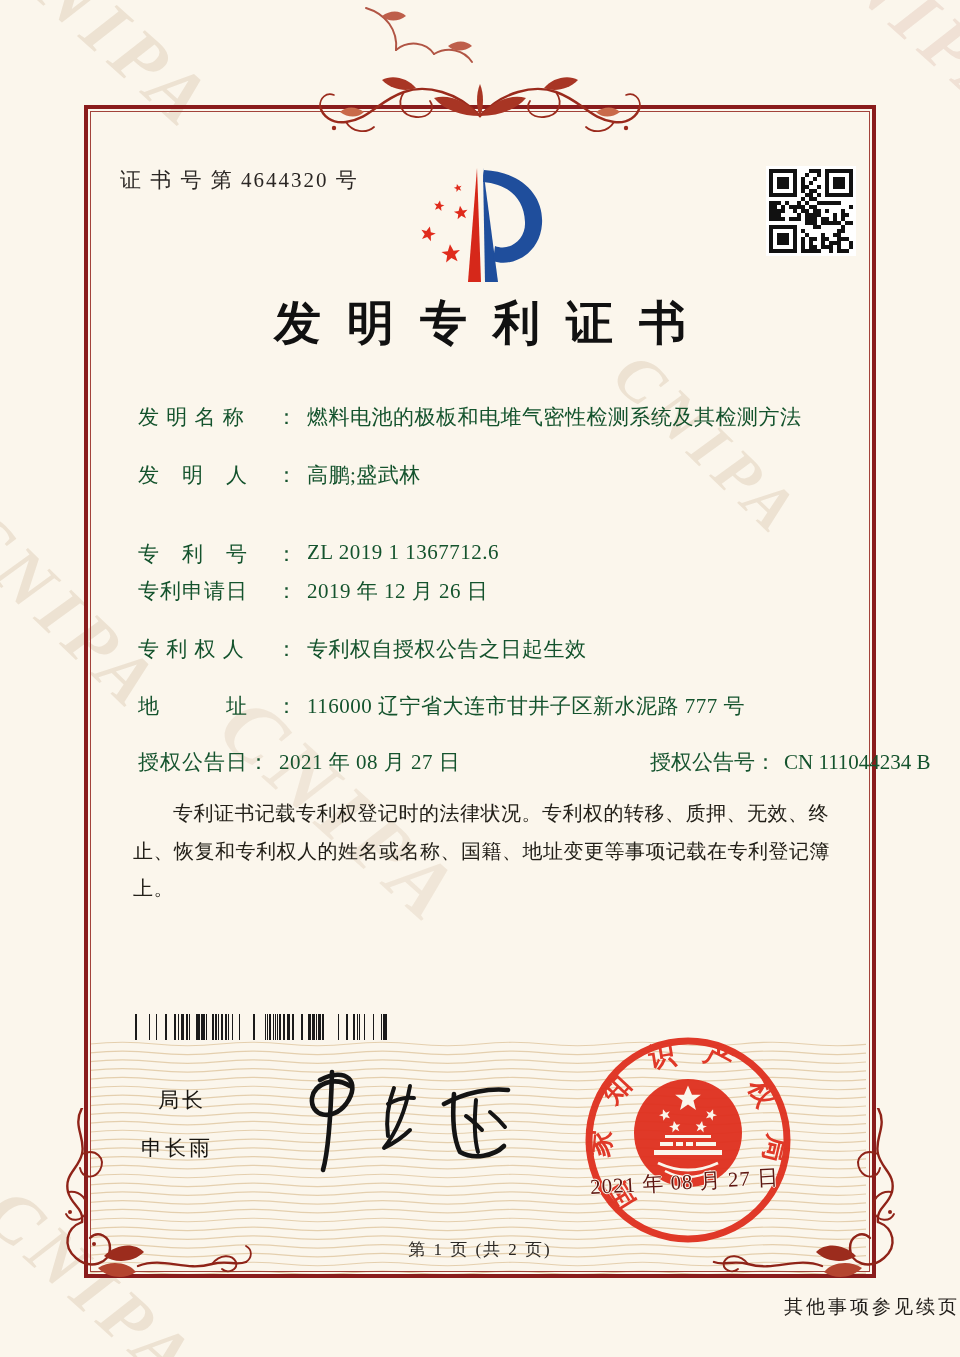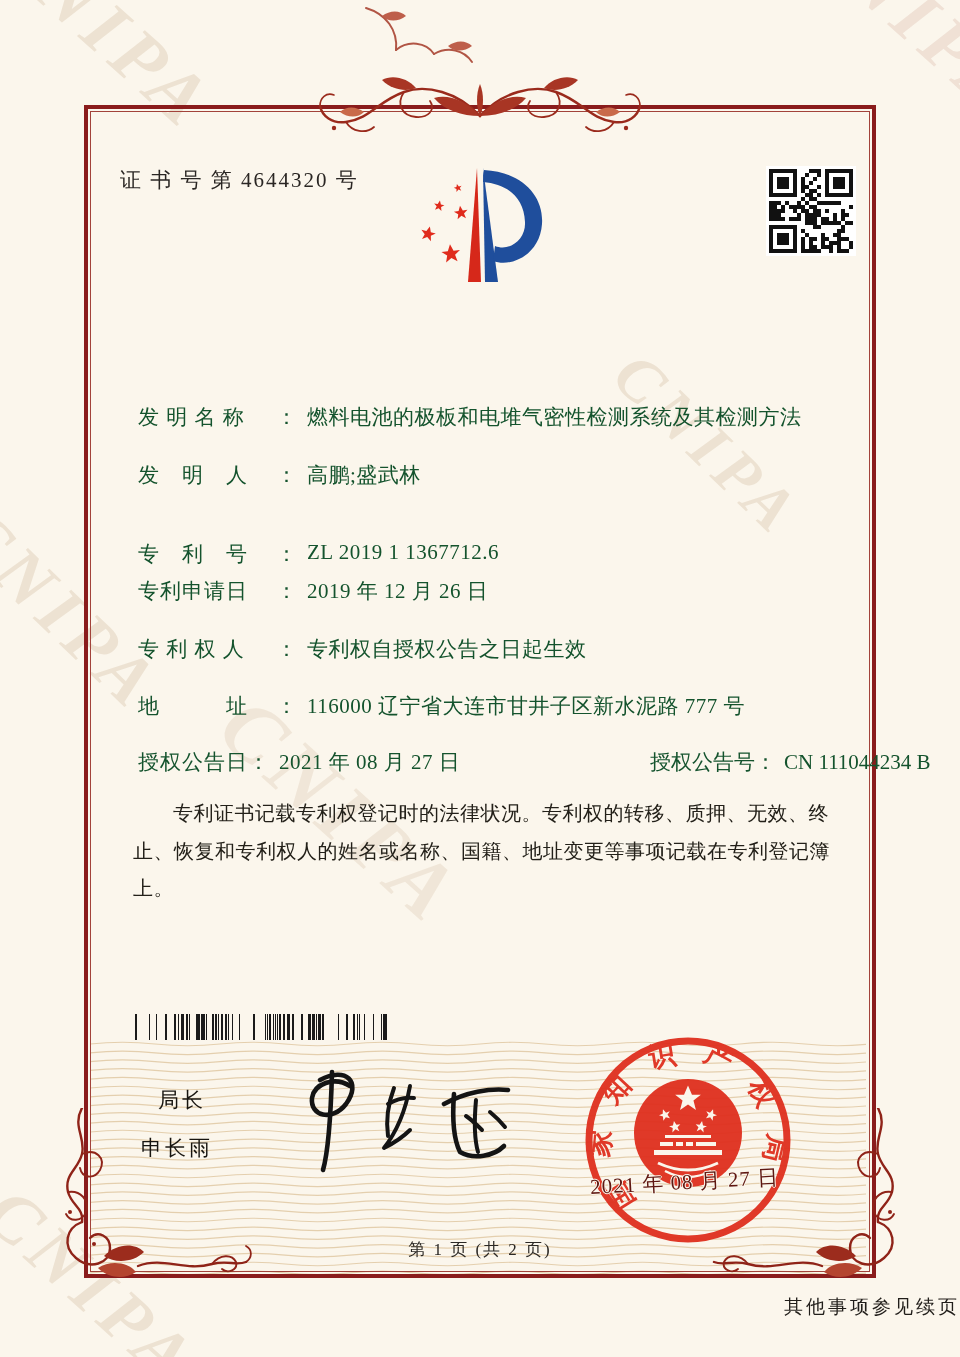--- a/index.html
+++ b/index.html
@@ -305,20 +305,21 @@
       <polygon points="73,4 64,118 77,118" fill="#d6281a"></polygon>
       <polygon points="79,4 81,118 94,118" fill="#1f4e9c"></polygon>
       <path d="M80,6 C118,8 140,32 138,60 C136,90 108,104 89,97 L91,82 C106,88 122,75 121,58 C120,33 103,20 79,18 Z" fill="#1f4e9c"></path>
       <use href="#star" fill="#e02b1c" transform="translate(54,24) scale(0.42) rotate(-15)"></use>
       <use href="#star" fill="#e02b1c" transform="translate(35,42) scale(0.55) rotate(10)"></use>
       <use href="#star" fill="#e02b1c" transform="translate(57,49) scale(0.72) rotate(-8)"></use>
       <use href="#star" fill="#e02b1c" transform="translate(24,70) scale(0.78) rotate(14)"></use>
       <use href="#star" fill="#e02b1c" transform="translate(47,90) scale(0.98) rotate(-6)"></use>
     </svg>
 
+    <div class="title">发明专利证书</div>
 
     <div class="frow" style="top:403px;">
       <span class="flabel">发 明 名 称</span><span class="fcolon">：</span><span class="fvalue">燃料电池的极板和电堆气密性检测系统及其检测方法</span>
     </div>
     <div class="frow" style="top:461px;">
       <span class="flabel">发　明　人</span><span class="fcolon">：</span><span class="fvalue">高鹏;盛武林</span>
     </div>
     <div class="frow" style="top:540px;">
       <span class="flabel">专　利　号</span><span class="fcolon">：</span><span class="fvalue">ZL 2019 1 1367712.6</span>
     </div>

